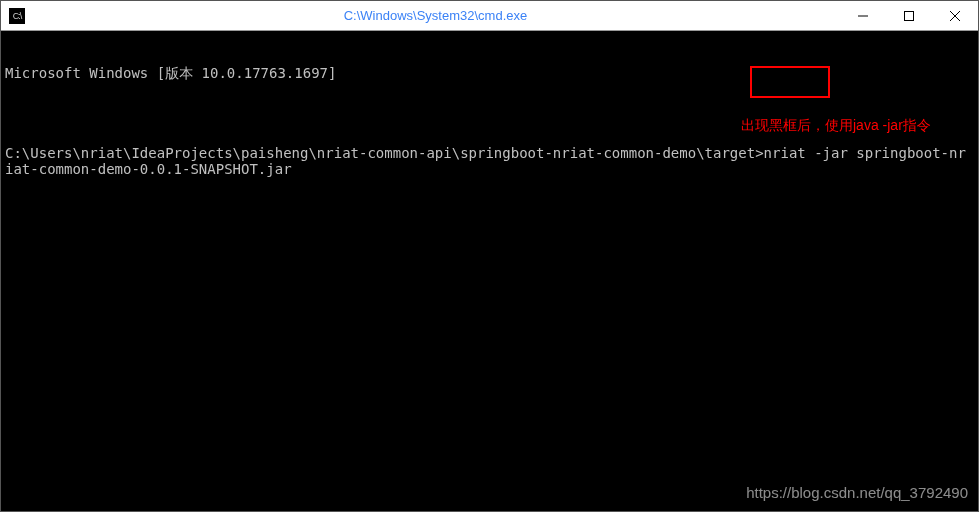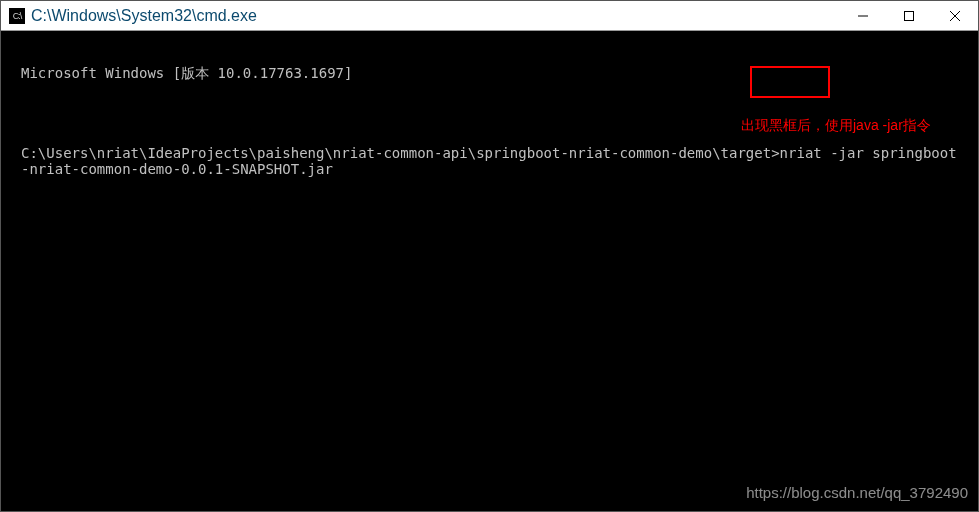--- a/index.html
+++ b/index.html
@@ -41,23 +41,24 @@
       display: flex;
       align-items: center;
       justify-content: center;
       font-size: 9px;
       color: #ccc;
       font-family: sans-serif;
       letter-spacing: -1px;
     }
     .titlebar-text {
       font-family: "Segoe UI", sans-serif;
-      font-size: 16px;
-      color: #0c4a6e;
+      font-size: 13px;
+      color: #3b82f6;
       flex: 1;
+      text-align: center;
     }
     .window-controls {
       display: flex;
       height: 100%;
     }
     .window-btn {
       width: 46px;
       height: 100%;
       display: flex;
       align-items: center;
@@ -69,21 +70,21 @@
     .window-btn svg {
       width: 10px;
       height: 10px;
     }
     .terminal-body {
       flex: 1;
       background: #000;
       color: #c0c0c0;
       font-size: 14px;
       line-height: 16px;
-      padding: 2px 20px;
+      padding: 2px 4px;
       font-family: "NSimSun", "SimSun", "Consolas", monospace;
       white-space: pre-wrap;
       word-break: break-all;
       position: relative;
     }
     .terminal-line {
       white-space: pre-wrap;
       word-break: break-all;
     }
     .highlight-box {

